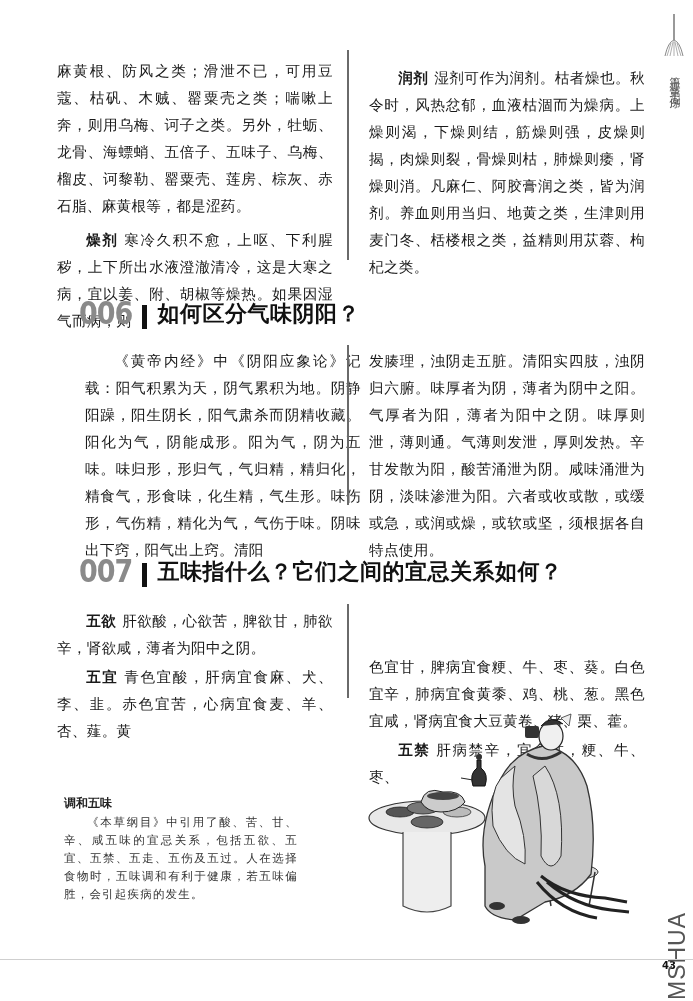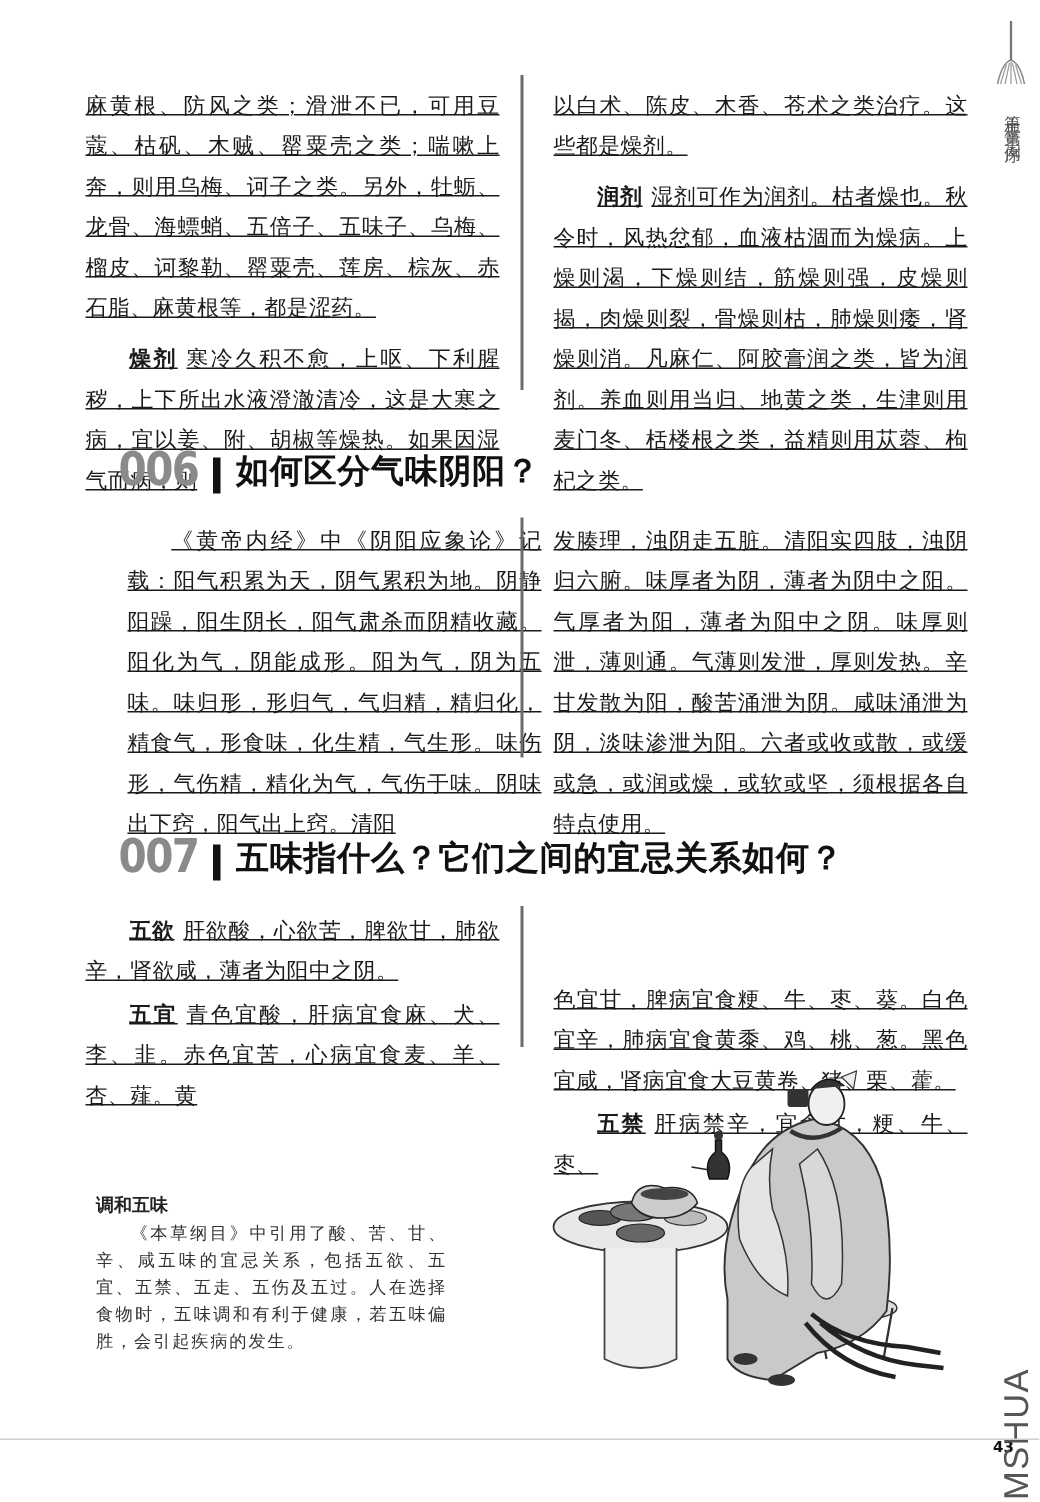--- a/index.html
+++ b/index.html
@@ -1,19 +1,19 @@
 <!DOCTYPE html>
 <html><head>
 <meta charset="utf-8">
 <style>
   * { margin: 0; padding: 0; box-sizing: border-box; }
   html, body { width: 693px; height: 1001px; background: #ffffff; overflow: hidden; }
   body { position: relative; font-family: "DejaVu Serif", "Liberation Serif", serif; color: #1a1a1a; }
 
-  .col { position: absolute; font-size: 14.6px; line-height: 27px; text-align: justify; letter-spacing: 0.3px; text-decoration: underline; }
+  .col { position: absolute; font-size: 14.6px; line-height: 27px; text-align: justify; letter-spacing: 0.3px; }
   .col p { margin: 0; }
   .col p.indent { text-indent: 2em; }
   .col .term { font-family: "DejaVu Sans", "Liberation Sans", sans-serif; font-weight: bold; margin-right: 0.4em; }
 
   .vdiv { position: absolute; width: 1.5px; background: #6a6a6a; }
 
   .heading { position: absolute; left: 57px; display: flex; align-items: flex-end; margin-left: 22px; }
   .heading .num { font-family: "DejaVu Sans", "Liberation Sans", sans-serif; font-weight: bold; font-size: 27px; color: #8a8a8a; letter-spacing: -1px; transform: scaleY(1.15); }
   .heading .bar { width: 5px; height: 24px; background: #111; margin: 0 10px 0 10px; }
   .heading .title { font-family: "DejaVu Sans", "Liberation Sans", sans-serif; font-weight: bold; font-size: 22px; color: #111; letter-spacing: 0.5px; }
@@ -45,21 +45,20 @@
   <div class="vt">第一章</div>
   <div class="vt">序例</div>
 </div>
 
 <div class="col" style="left:57px; top:57px; width:276px;">
   <p><span>麻黄根、防风之类；滑泄不已，可用豆蔻、枯矾、木贼、罂粟壳之类；喘嗽上奔，则用乌梅、诃子之类。另外，牡蛎、龙骨、海螵蛸、五倍子、五味子、乌梅、榴皮、诃黎勒、罂粟壳、莲房、棕灰、赤石脂、麻黄根等，都是涩药。</span></p>
   <p class="indent" style="margin-top:7px;"><span class="term">燥剂</span><span>寒冷久积不愈，上呕、下利腥秽，上下所出水液澄澈清冷，这是大寒之病，宜以姜、附、胡椒等燥热。如果因湿气而病，则</span></p>
 </div>
 <div class="vdiv" style="left:347px; top:50px; height:210px;"></div>
 <div class="col" style="left:369px; top:57px; width:276px;">
-  <p><span>以白术、陈皮、木香、苍术之类治疗。这些都是燥剂。</span></p>
   <p class="indent" style="margin-top:7px;"><span class="term">润剂</span><span>湿剂可作为润剂。枯者燥也。秋令时，风热忿郁，血液枯涸而为燥病。上燥则渴，下燥则结，筋燥则强，皮燥则揭，肉燥则裂，骨燥则枯，肺燥则痿，肾燥则消。凡麻仁、阿胶膏润之类，皆为润剂。养血则用当归、地黄之类，生津则用麦门冬、栝楼根之类，益精则用苁蓉、枸杞之类。</span></p>
 </div>
 
 <div class="heading" style="top:298px;">
   <span class="num">006</span>
   <span class="bar"></span>
   <span class="title">如何区分气味阴阳？</span>
 </div>
 <div class="col" style="left:57px; top:347px; width:276px;margin-left:28px;">
   <p class="indent"><span>《黄帝内经》中《阴阳应象论》记载：阳气积累为天，阴气累积为地。阴静阳躁，阳生阴长，阳气肃杀而阴精收藏。阳化为气，阴能成形。阳为气，阴为五味。味归形，形归气，气归精，精归化，精食气，形食味，化生精，气生形。味伤形，气伤精，精化为气，气伤于味。阴味出下窍，阳气出上窍。清阳</span></p>

